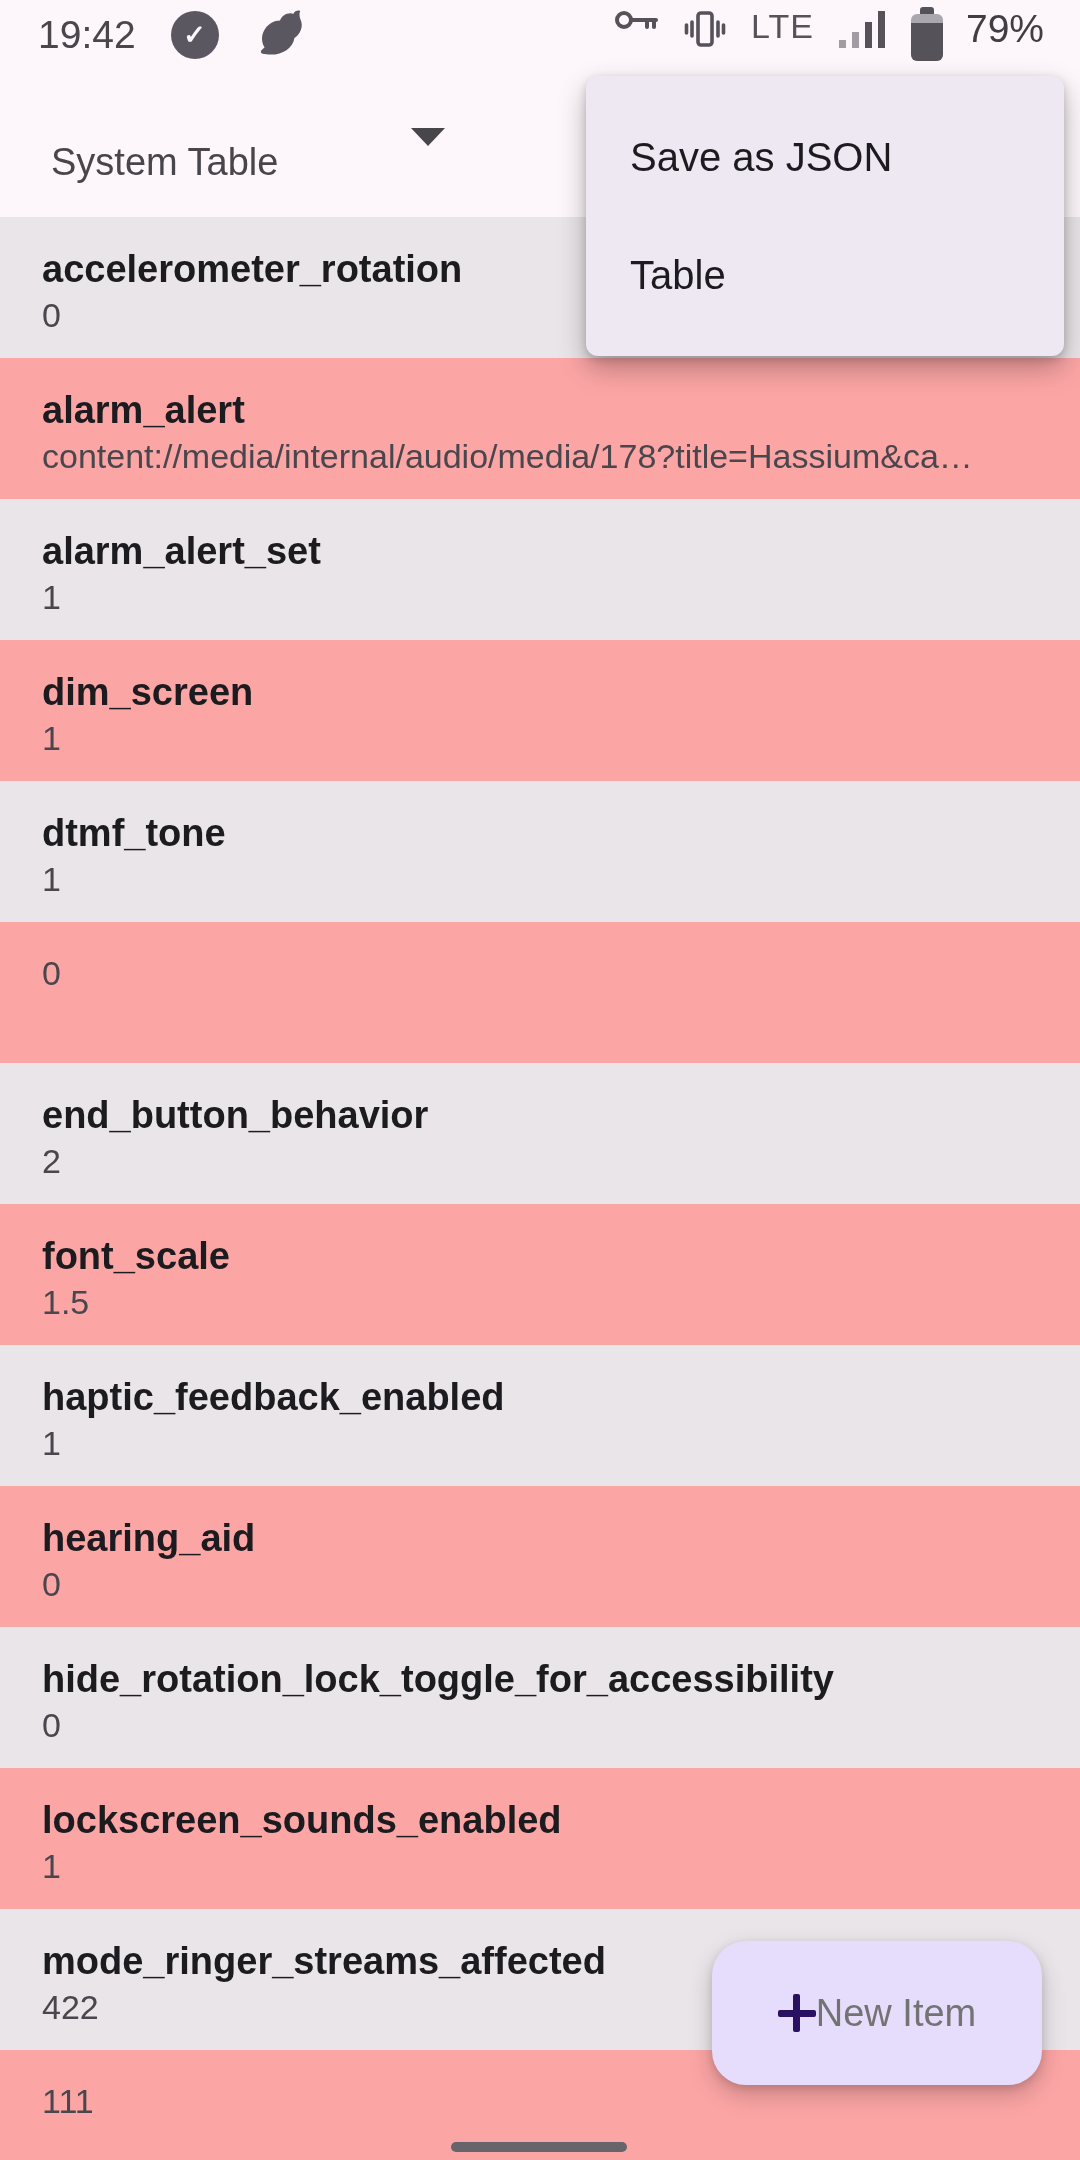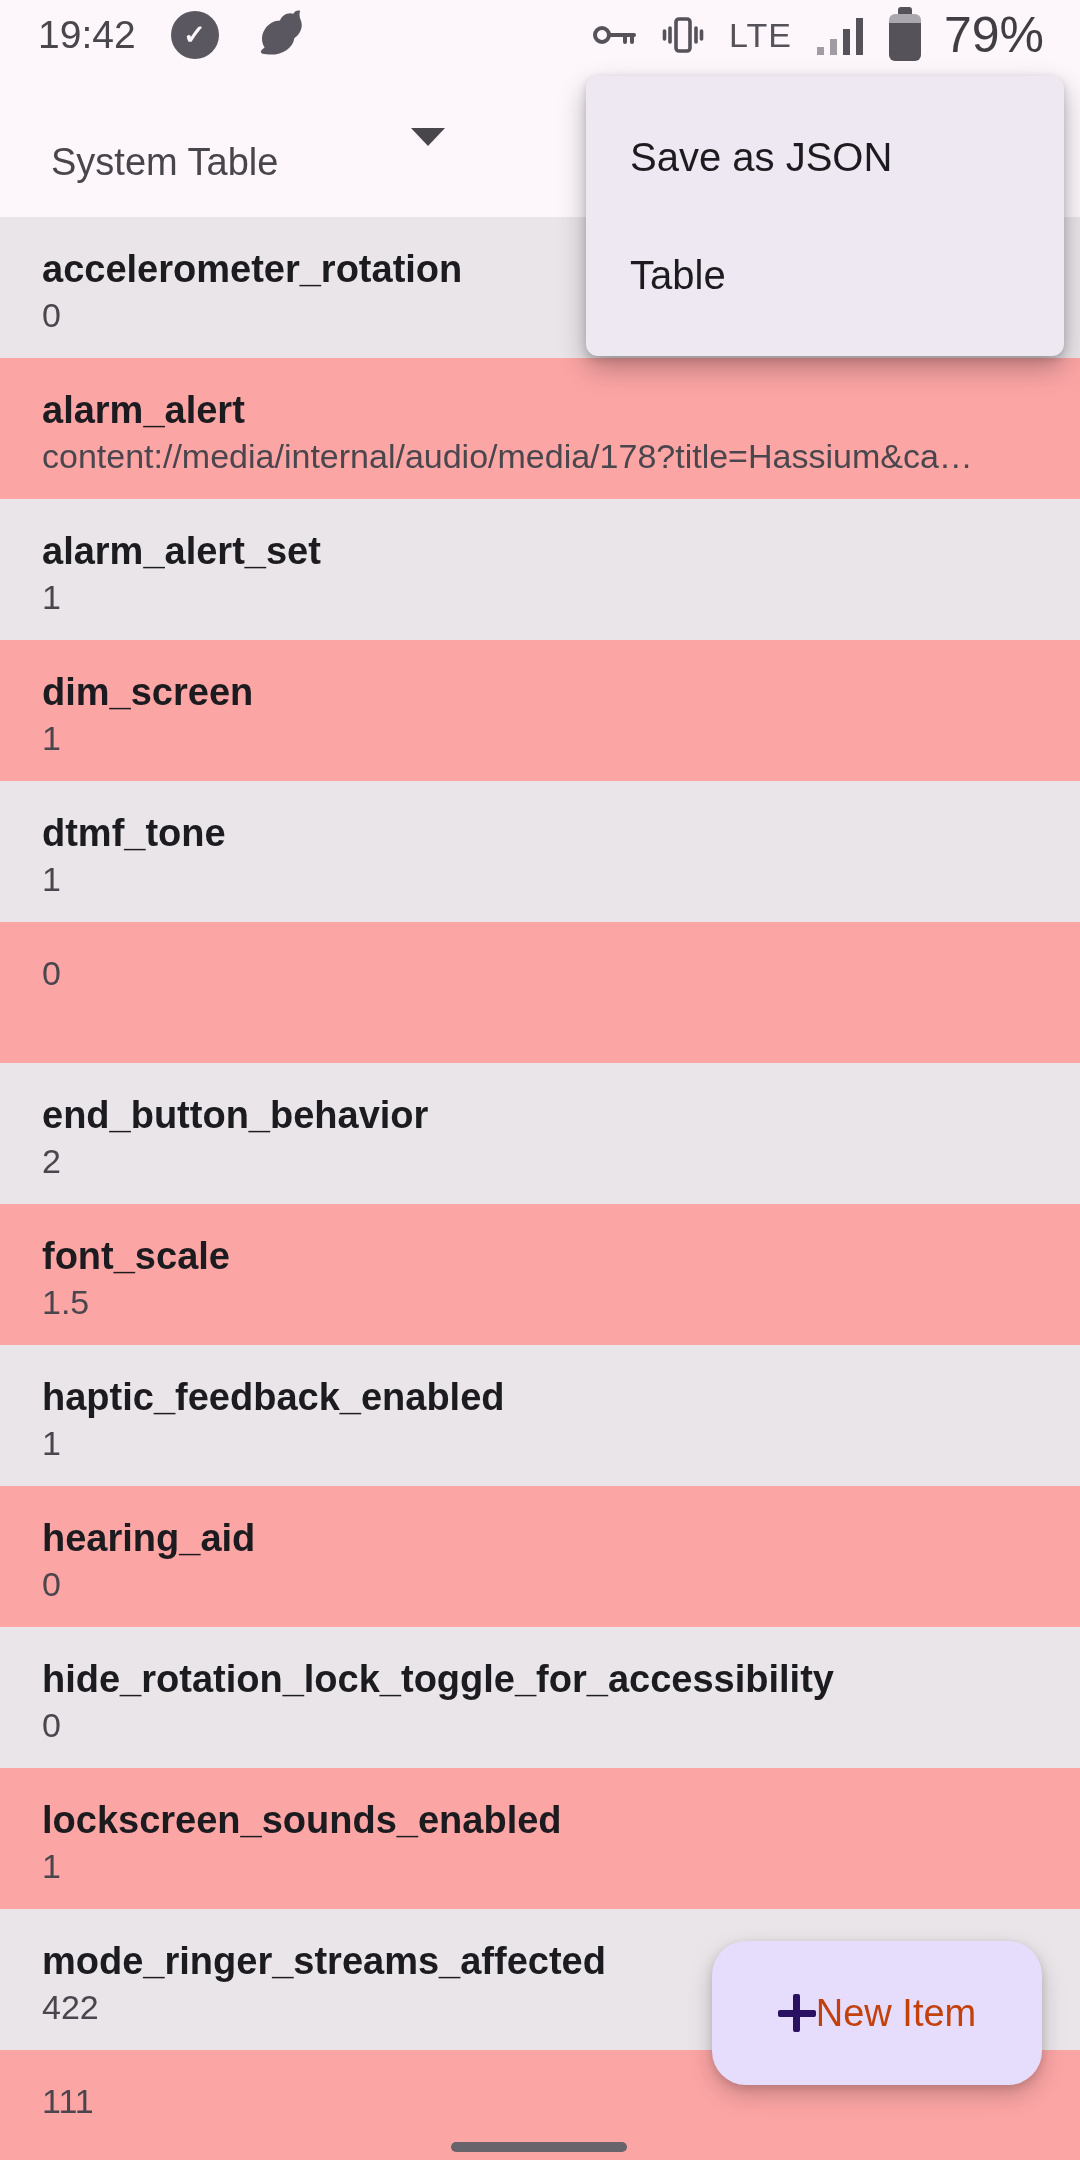--- a/index.html
+++ b/index.html
@@ -12,37 +12,37 @@
   }
 
   
   .status-bar {
     position: absolute; top: 0; left: 0; right: 0; height: 64px;
     display: flex; align-items: center; justify-content: space-between;
     padding: 6px 36px 0 38px; box-sizing: border-box;
     color: #4B484E; z-index: 5;
   }
   .sb-left  { display: flex; align-items: center; gap: 35px; }
-  .sb-right { display: flex; align-items: center; gap: 24px; }
+  .sb-right { display: flex; gap: 24px; }
   .sb-time  { font-size: 39px; color: #49464C; }
   .icon-check {
     width: 48px; height: 48px; border-radius: 50%;
     background: #5A5760; color: #FDF7FC;
     display: flex; align-items: center; justify-content: center;
     font-size: 27px; font-weight: 700;
   }
   .sb-svg { display: block; }
   .lte-label { font-size: 34px; color: #55525A; letter-spacing: 1px; }
   .batt { width: 34px; height: 56px; display: flex; flex-direction: column; align-items: center; }
   .batt-cap  { width: 14px; height: 7px; background: #55525A; border-radius: 3px 3px 0 0; }
   .batt-body {
     width: 32px; height: 47px; border-radius: 6px;
     background: linear-gradient(to bottom, #ABA7AE 0 19%, #55525A 19% 100%);
   }
-  .batt-pct { font-size: 50px; color: #403D43; margin-left: -2px; }
+  .batt-pct { font-size: 39px; color: #403D43; margin-left: -2px; }
 
   
   .header {
     position: absolute; top: 64px; left: 0; right: 0; height: 152px;
     z-index: 5;
   }
   .table-selector {
     position: absolute; left: 0; top: 0; height: 100%; width: 520px;
     display: flex; align-items: center;
   }
@@ -89,21 +89,21 @@
     font-size: 40px; color: #1D1B20;
     white-space: nowrap;
   }
 
   
   .fab {
     position: absolute; left: 712px; top: 1941px; width: 330px; height: 144px;
     border-radius: 34px; background: #E6DCFB;
     display: flex; align-items: center; justify-content: center; 
     box-shadow: 0 10px 24px rgba(0,0,0,0.20), 0 3px 8px rgba(0,0,0,0.12);
-    z-index: 15; color: #c2410c;
+    z-index: 15; color: #737373;
   }
   .fab-plus { position: relative; width: 38px; height: 38px; }
   .fab-plus::before, .fab-plus::after {
     content: ""; position: absolute; background: #2A1060; border-radius: 2px;
   }
   .fab-plus::before { left: 0; top: 15.5px; width: 38px; height: 7px; }
   .fab-plus::after  { left: 15.5px; top: 0; width: 7px; height: 38px; }
   .fab-label { font-size: 38px; font-weight: 400; }
 
   

